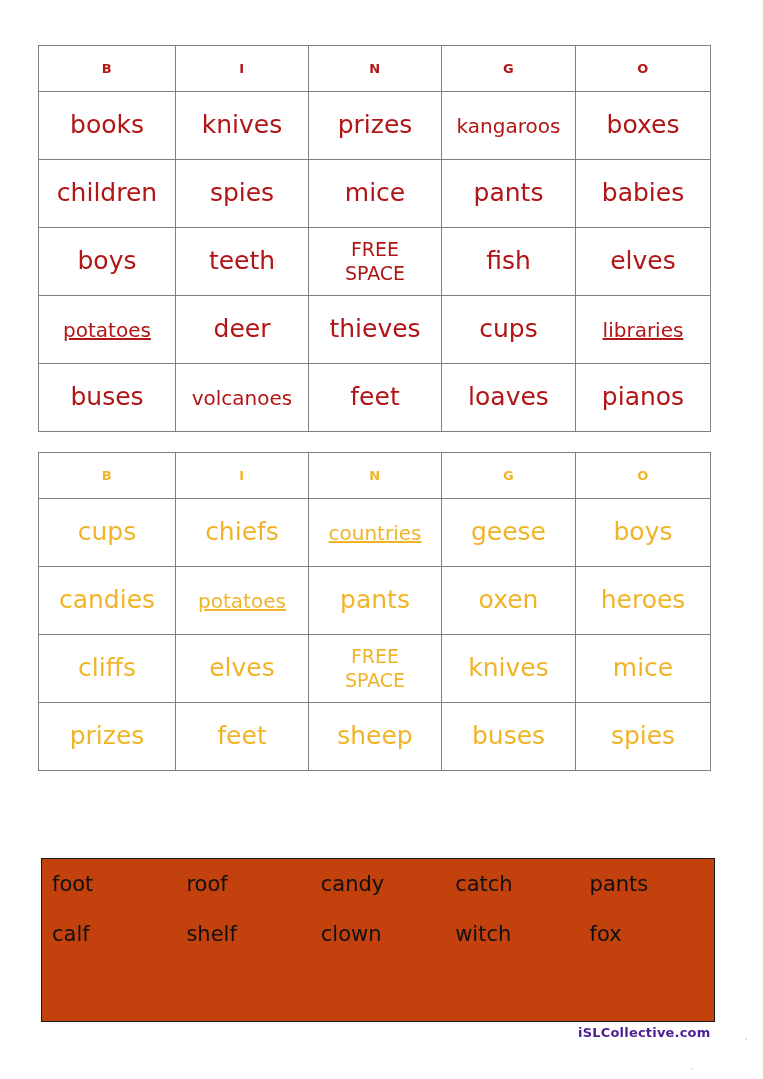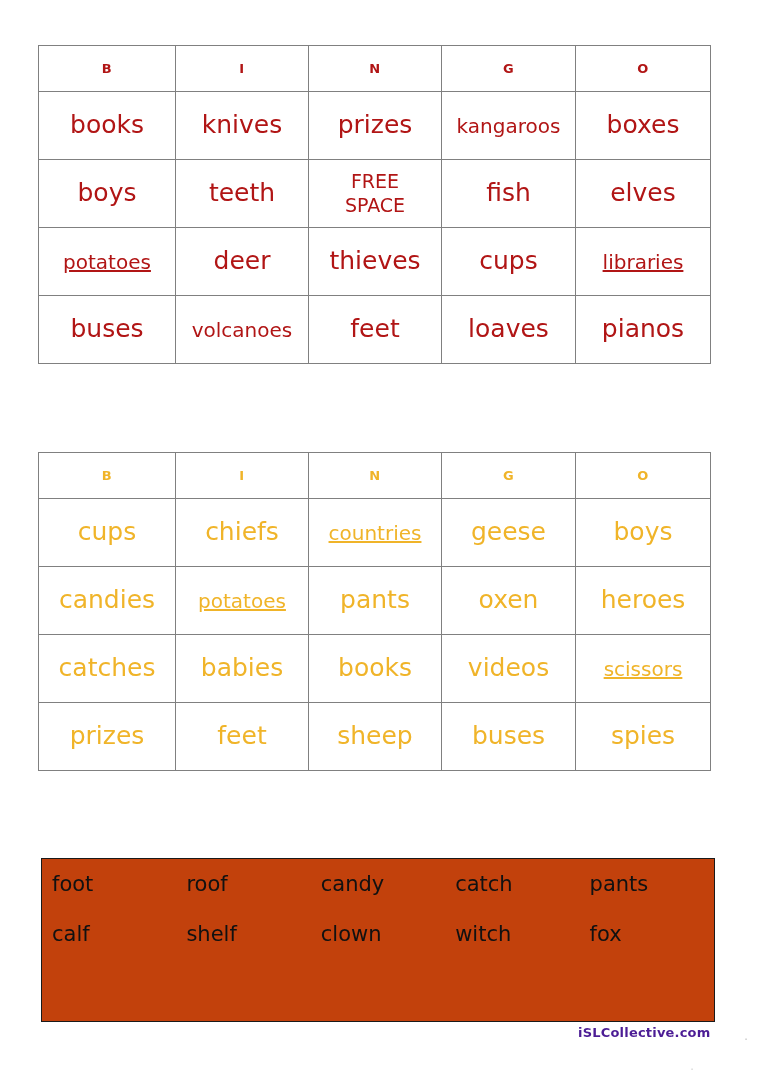--- a/index.html
+++ b/index.html
@@ -152,20 +152,27 @@
       </tr>
 
       <tr class="cell-row">
         <td><span>books</span></td>
         <td><span>knives</span></td>
         <td><span>prizes</span></td>
         <td><span class="fit-sm">kangaroos</span></td>
         <td><span>boxes</span></td>
       </tr>
 
+      <tr class="cell-row">
+        <td><span>children</span></td>
+        <td><span>spies</span></td>
+        <td><span>mice</span></td>
+        <td><span>pants</span></td>
+        <td><span>babies</span></td>
+      </tr>
 
       <tr class="cell-row">
         <td><span>boys</span></td>
         <td><span>teeth</span></td>
         <td><span class="freespace">FREE
 SPACE</span></td>
         <td><span>fish</span></td>
         <td><span>elves</span></td>
       </tr>
 
@@ -213,28 +220,29 @@
       </tr>
 
       <tr class="cell-row">
         <td><span>candies</span></td>
         <td><span class="fit-md">potatoes</span></td>
         <td><span>pants</span></td>
         <td><span>oxen</span></td>
         <td><span>heroes</span></td>
       </tr>
 
-
-      <tr class="cell-row">
-        <td><span>catches</span></td>
-        <td><span>babies</span></td>
-        <td><span>books</span></td>
-        <td><span>videos</span></td>
-        <td><span class="fit-md">scissors</span></td>
-      </tr>
+      <tr class="cell-row">
+        <td><span>cliffs</span></td>
+        <td><span>elves</span></td>
+        <td><span class="freespace">FREE
+SPACE</span></td>
+        <td><span>knives</span></td>
+        <td><span>mice</span></td>
+      </tr>
+
 
       <tr class="cell-row">
         <td><span>prizes</span></td>
         <td><span>feet</span></td>
         <td><span>sheep</span></td>
         <td><span>buses</span></td>
         <td><span>spies</span></td>
       </tr>
     </tbody>
   </table>

